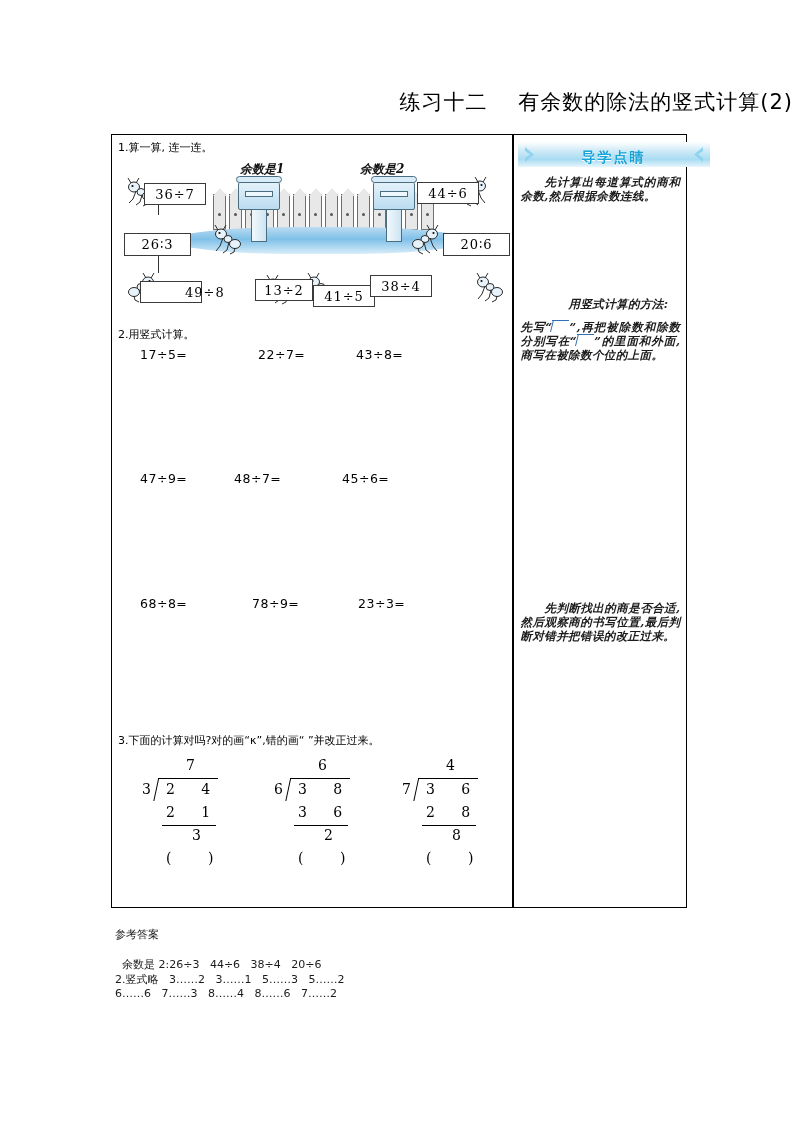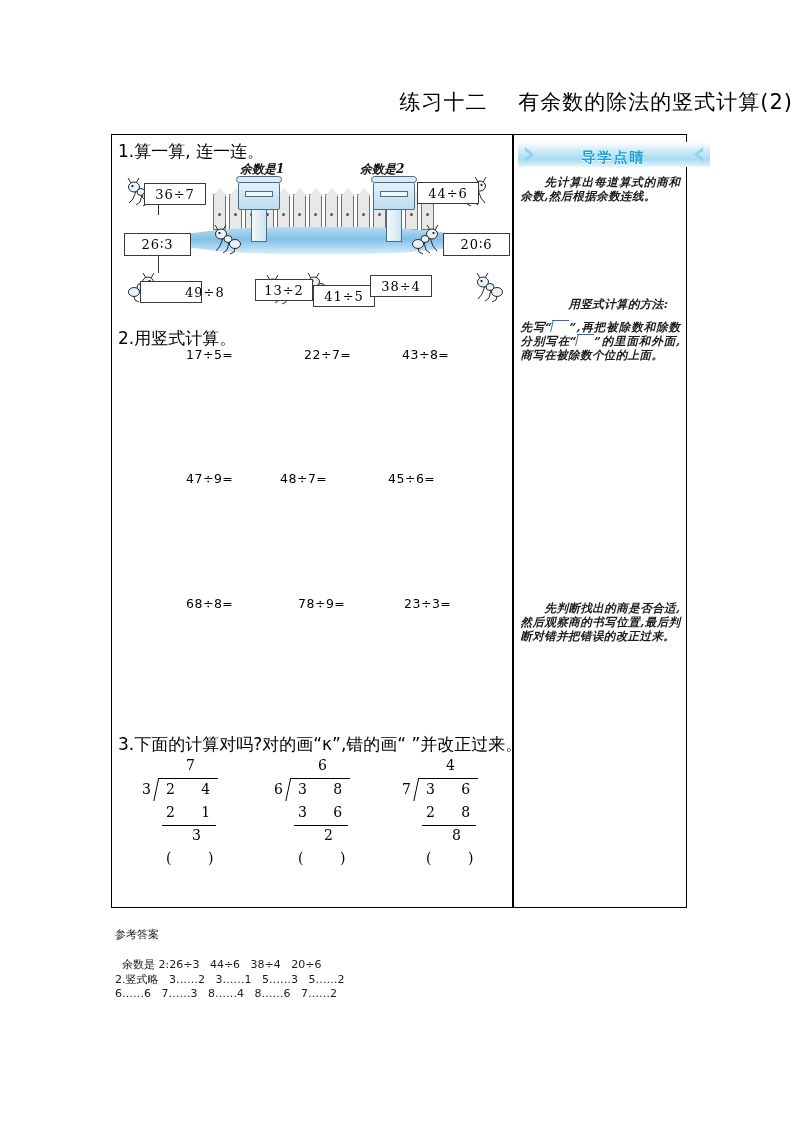--- a/index.html
+++ b/index.html
@@ -33,21 +33,21 @@
   .divider{
     position:absolute;left:400px;top:0;width:1.5px;height:100%;
     background:#000;
   }
   .leftcol{position:absolute;left:0;top:0;width:400px;height:100%;}
   .rightcol{position:absolute;left:401.5px;top:0;width:174.5px;height:100%;}
 
   
   .qhead{
     position:absolute;
-    font-size:17px;
+    font-size:11px;
     font-family:"DejaVu Sans","Liberation Sans",sans-serif;
     white-space:nowrap;
     text-align:center;
   }
 
   
   .scene{position:absolute;left:6px;top:20px;width:392px;height:162px;}
   .scene-label{
     position:absolute;font-size:12px;
     font-family:"DejaVu Serif","DejaVu Sans",serif;
@@ -115,21 +115,20 @@
   .ant{position:absolute;width:34px;height:30px;}
   .ant svg{display:block;}
 
   
   .prob{
     position:absolute;
     font-size:12.5px;
     font-family:"DejaVu Sans","Liberation Sans",sans-serif;
     white-space:nowrap;
     letter-spacing:.5px;
-    margin-left:46px;
   }
 
   
   .ld{position:absolute;width:120px;height:100px;
       font-family:"DejaVu Serif","Liberation Serif",serif;font-size:14px;}
   .ld .quo{position:absolute;left:56px;top:0px;}
   .ld .dsor{position:absolute;left:12px;top:24px;}
   .ld .bracket{
     position:absolute;left:28px;top:20px;width:60px;height:22px;
   }

